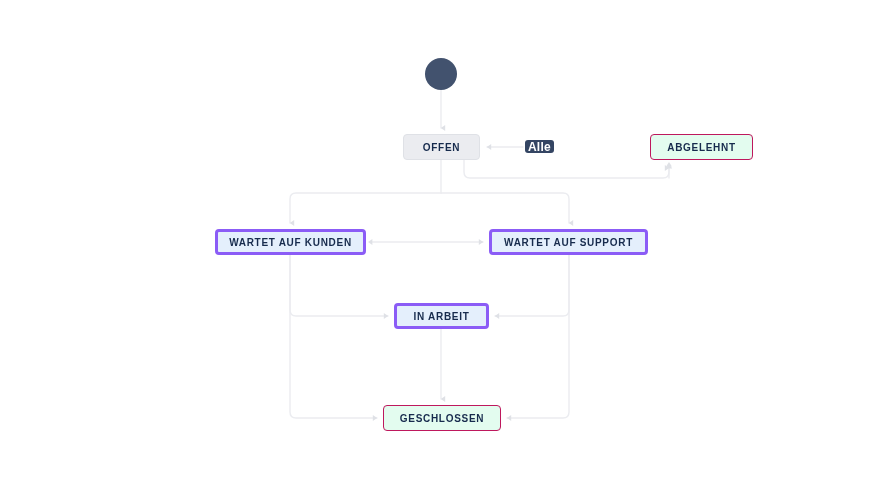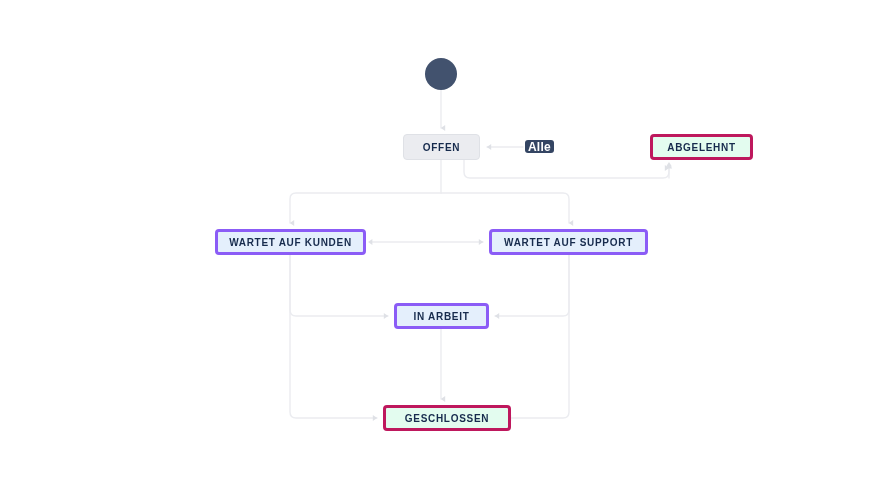--- a/index.html
+++ b/index.html
@@ -47,21 +47,21 @@
     border: 1px solid #dfe1e6;
     color: #172b4d;
   }
   .node-blue {
     background: #e4effc;
     border: 3px solid #8b5cf6;
     color: #172b4d;
   }
   .node-green {
     background: #e3fcef;
-    border: 3px solid #be185d;
+    border: 1px solid #be185d;
     color: #172b4d;
   }
   .start-node {
     position: absolute;
     border-radius: 50%;
     background: #42526e;
   }
   .badge {
     position: absolute;
     box-sizing: border-box;
@@ -144,21 +144,21 @@
   </div>
 
   <div class="node node-blue" style="left:489px; top:229px; width:159px; height:26px;">
     <span>WARTET AUF  SUPPORT</span>
   </div>
 
   <div class="node node-blue" style="left:394px; top:303px; width:95px; height:26px;">
     <span>IN ARBEIT</span>
   </div>
 
-  <div class="node node-green" style="left:383px; top:405px; width:128px; height:26px;">
+  <div class="node node-green" style="left:383px; top:405px; width:118px; height:26px;">
     <span>GESCHLOSSEN</span>
   </div>
 
   <div class="badge" style="left:525px; top:140px; width:29px; height:13px;">
     <span>Alle</span>
   </div>
 
 </div>
 
 </body></html>

